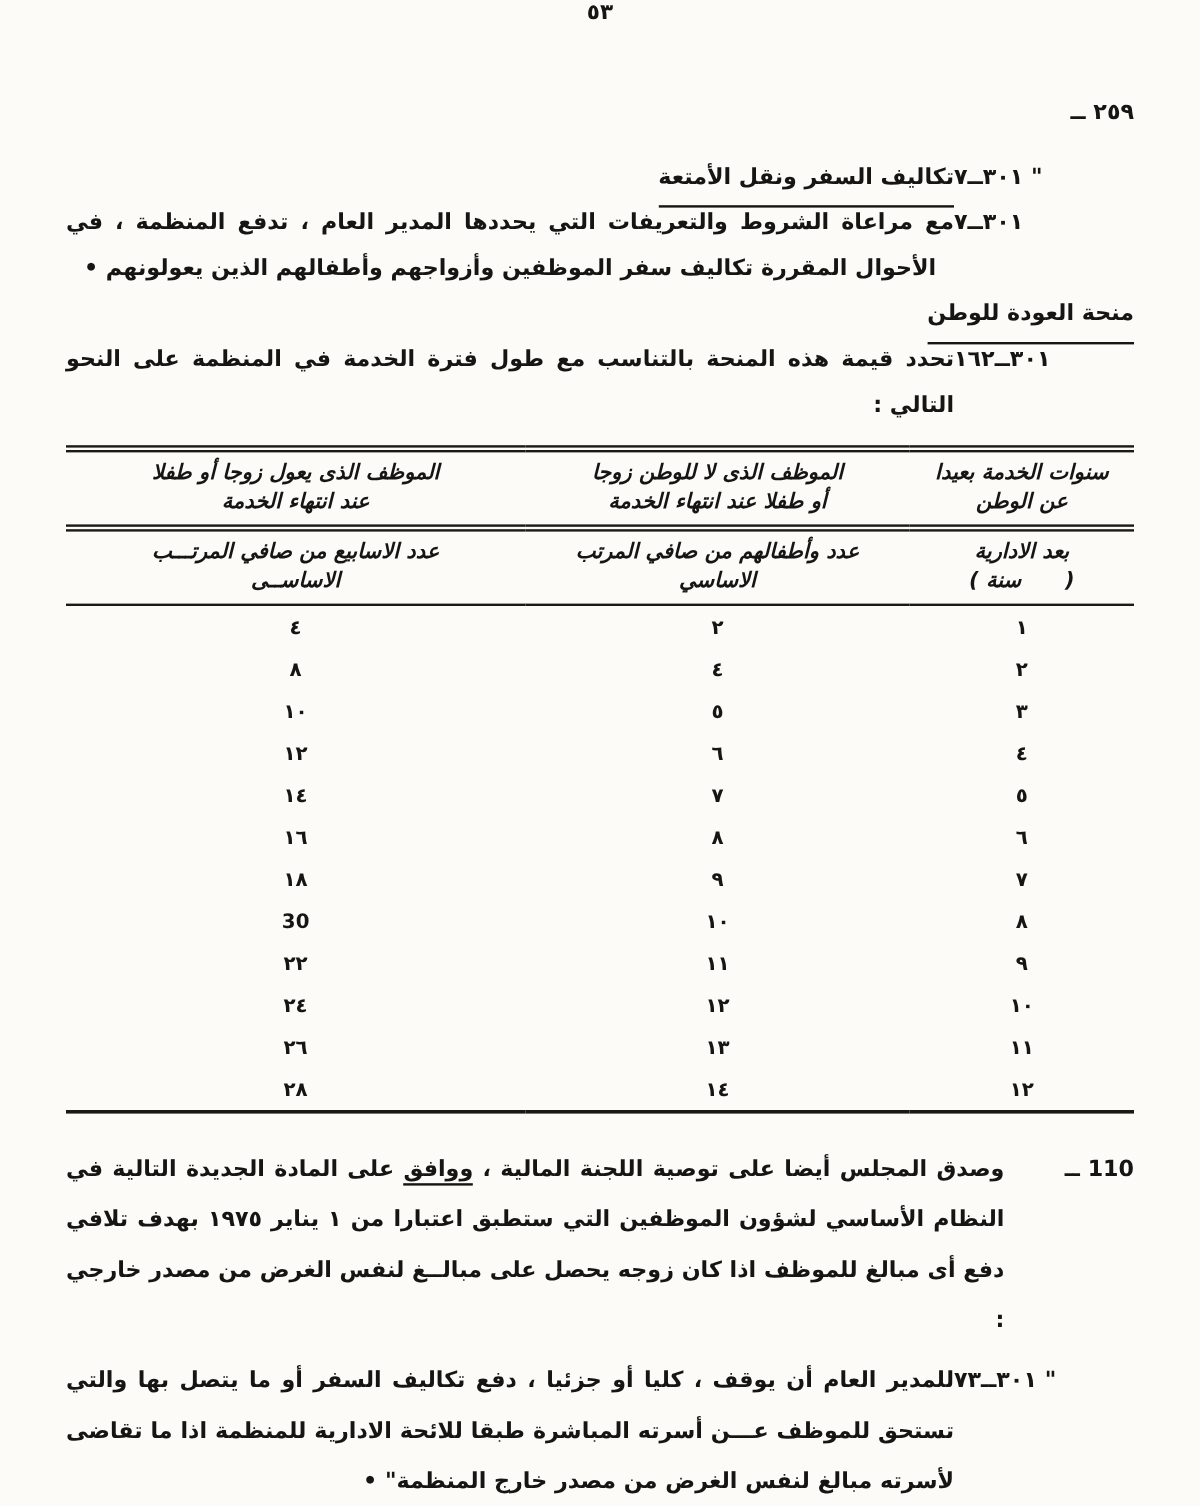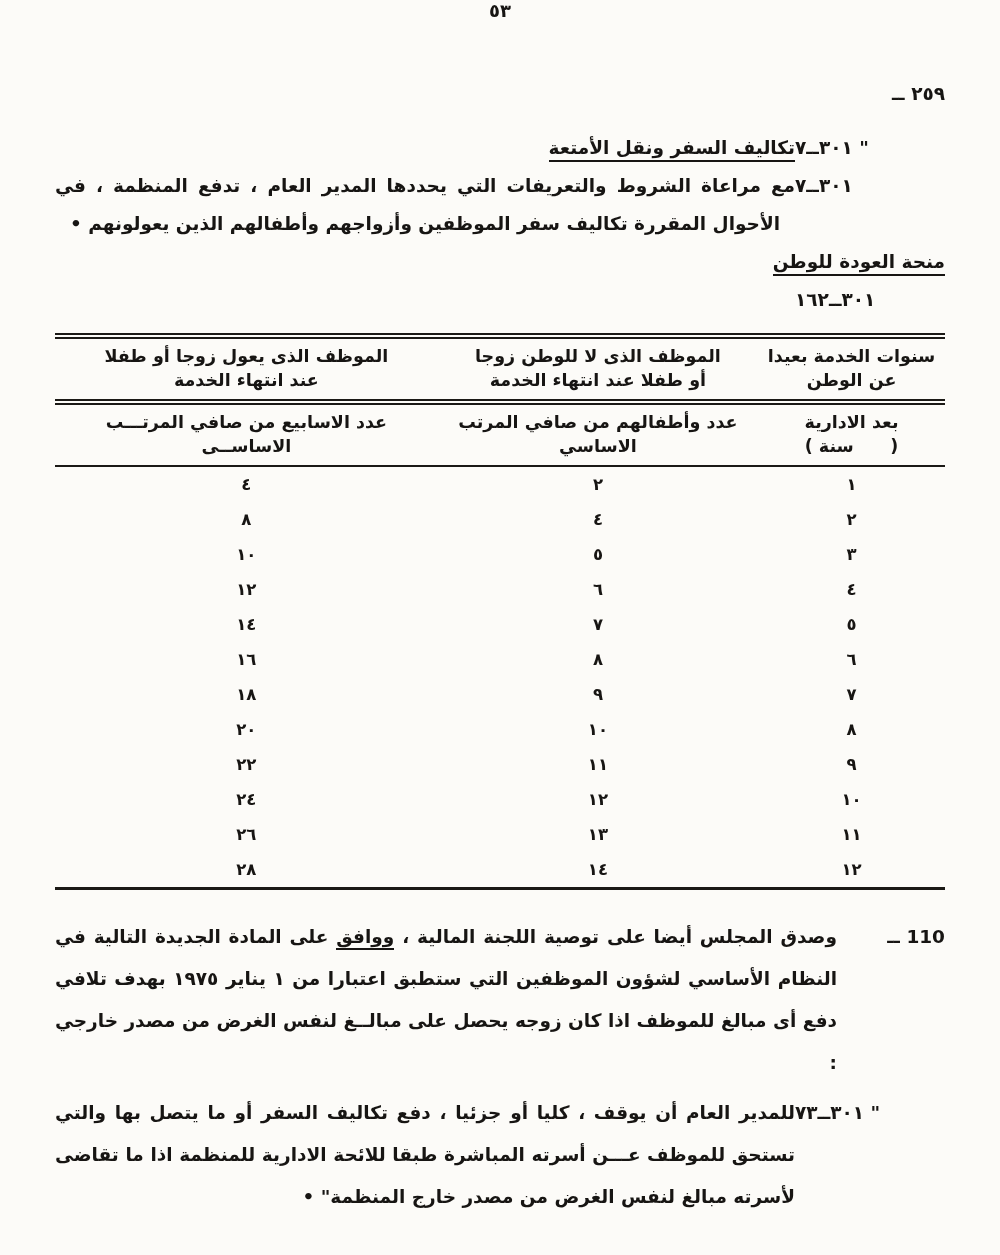--- a/index.html
+++ b/index.html
@@ -27,34 +27,35 @@
   .p260 { margin-top:26px; }
   .pnum { flex:0 0 108px; white-space:nowrap; }
   .pbody { flex:1; text-align:justify; text-align-last:right; }
 
   .ul { border-bottom:2px solid #171513; padding-bottom:1px; }
 
   .clauses { margin-top:14px; }
   .clause { display:flex; align-items:flex-start; font-size:18.5px; line-height:38px; }
   .cnum { flex:0 0 150px; text-align:left; white-space:nowrap; }
   .cbody { flex:1; text-align:justify; text-align-last:right; }
-  .ctitle { border-bottom:2px solid #171513; padding-bottom:2px; }
+  .ctitle { border-bottom:2px solid #171513; padding-bottom:13px; }
   .c-body-2nd { text-align:justify; text-align-last:center; }
 
   table.grant-table {
     width:100%;
     border-collapse:collapse;
     margin-top:14px;
     border-top:6px double #1b1916;
     border-bottom:3px solid #1b1916;
   }
   .grant-table th {
     font-size:17.5px; font-weight:bold;
     text-align:center; line-height:24px;
     padding:5px 4px 7px;
+    font-style:italic;
   }
   .grant-table thead tr:first-child th { border-bottom:6px double #1b1916; }
   .grant-table thead tr:last-child th  { border-bottom:2.5px solid #1b1916; }
   .grant-table td {
     text-align:center;
     font-size:16.5px; font-weight:bold;
     height:33px; vertical-align:middle;
   }
   .hl2 { display:block; }
 
@@ -93,20 +94,21 @@
         <span class="cnum">٣٠١ــ٧</span>
         <span class="cbody c-body-2nd">مع مراعاة الشروط والتعريفات التي يحددها المدير العام ، تدفع المنظمة ، في الأحوال المقررة تكاليف سفر الموظفين وأزواجهم وأطفالهم الذين يعولونهم •</span>
       </div>
 
       <div class="clause">
         <span class="cbody"><span class="ctitle">منحة العودة للوطن</span></span>
       </div>
 
       <div class="clause">
         <span class="cnum">٣٠١ــ١٦٢</span>
+        <span class="cbody">تحدد قيمة هذه المنحة بالتناسب مع طول فترة الخدمة في المنظمة على النحو التالي :</span>
       </div>
 
     </div>
 
     <table class="grant-table">
       <colgroup>
         <col style="width:21%">
         <col style="width:36%">
         <col style="width:43%">
       </colgroup>
@@ -172,21 +174,21 @@
             <td>١٦</td>
           </tr>
           <tr>
             <td>٧</td>
             <td>٩</td>
             <td>١٨</td>
           </tr>
           <tr>
             <td>٨</td>
             <td>١٠</td>
-            <td>٢٠</td>
+            <td>30</td>
           </tr>
           <tr>
             <td>٩</td>
             <td>١١</td>
             <td>٢٢</td>
           </tr>
           <tr>
             <td>١٠</td>
             <td>١٢</td>
             <td>٢٤</td>

